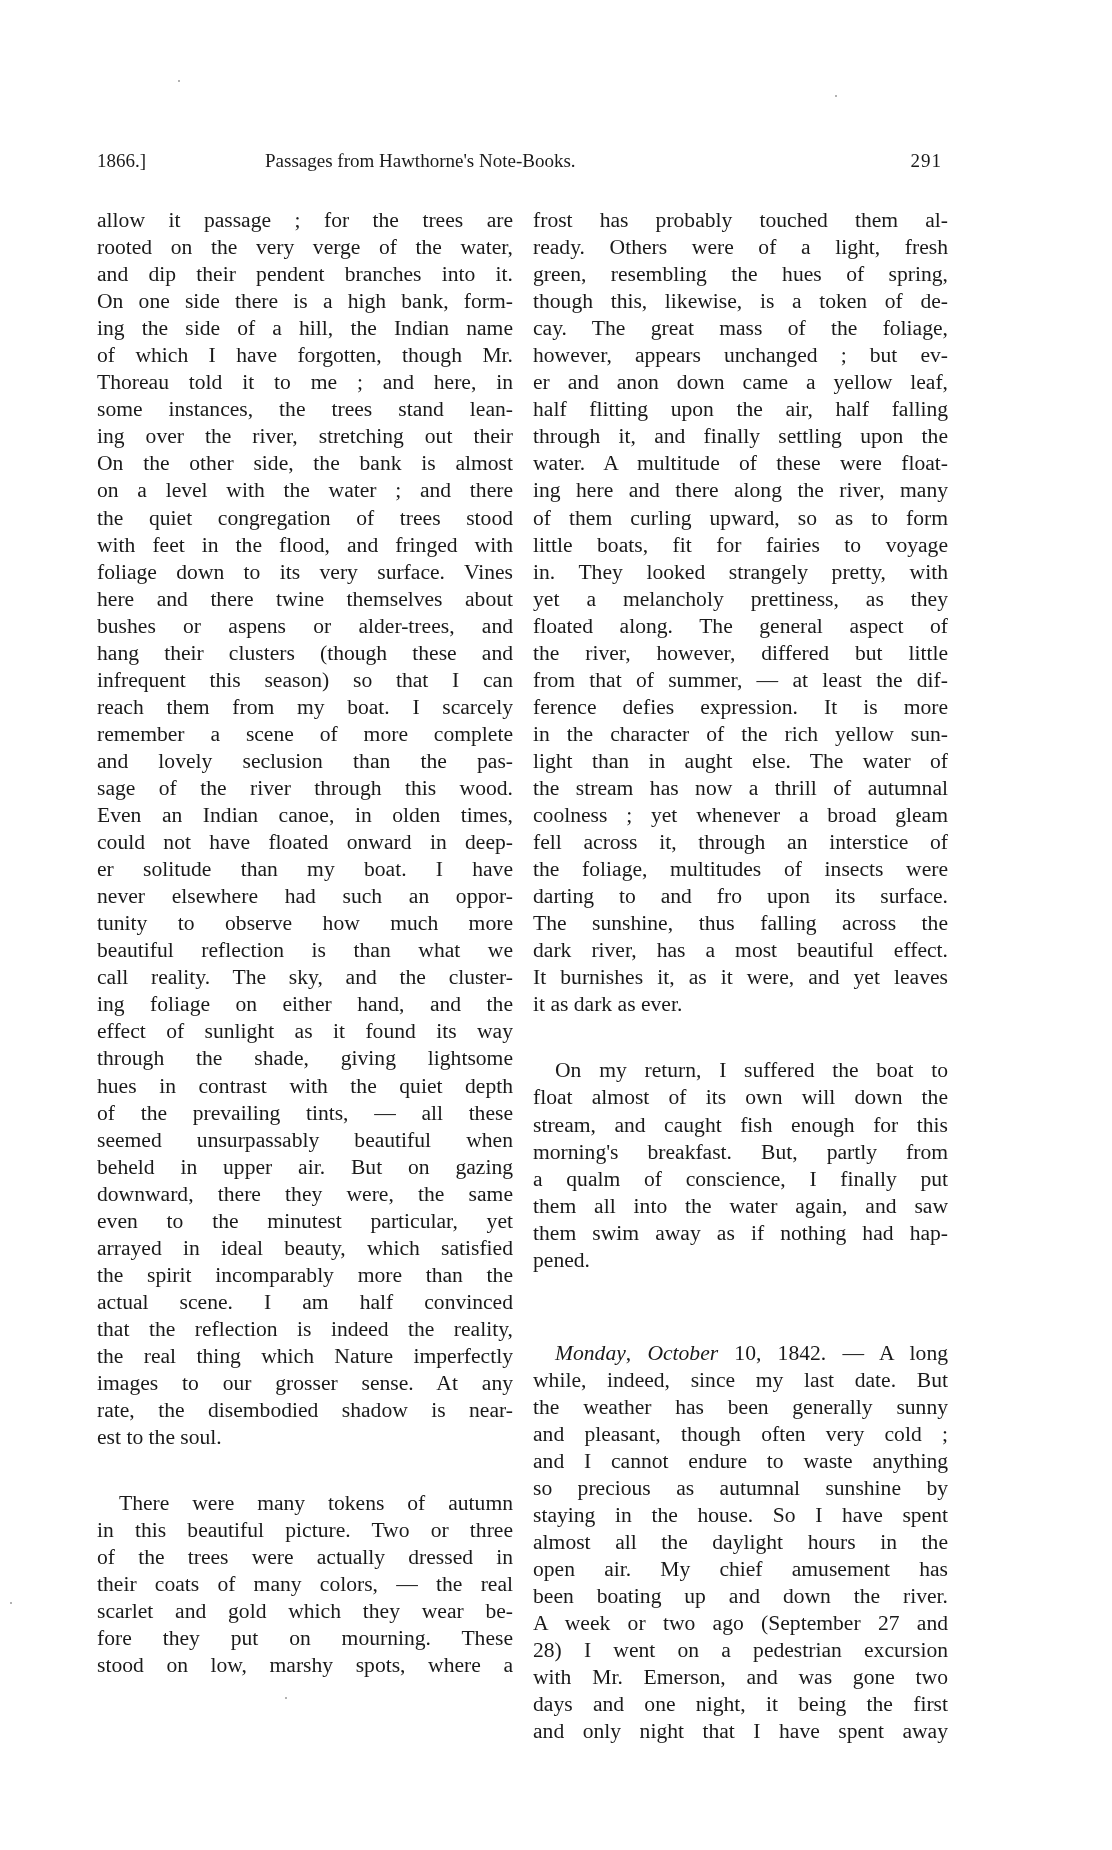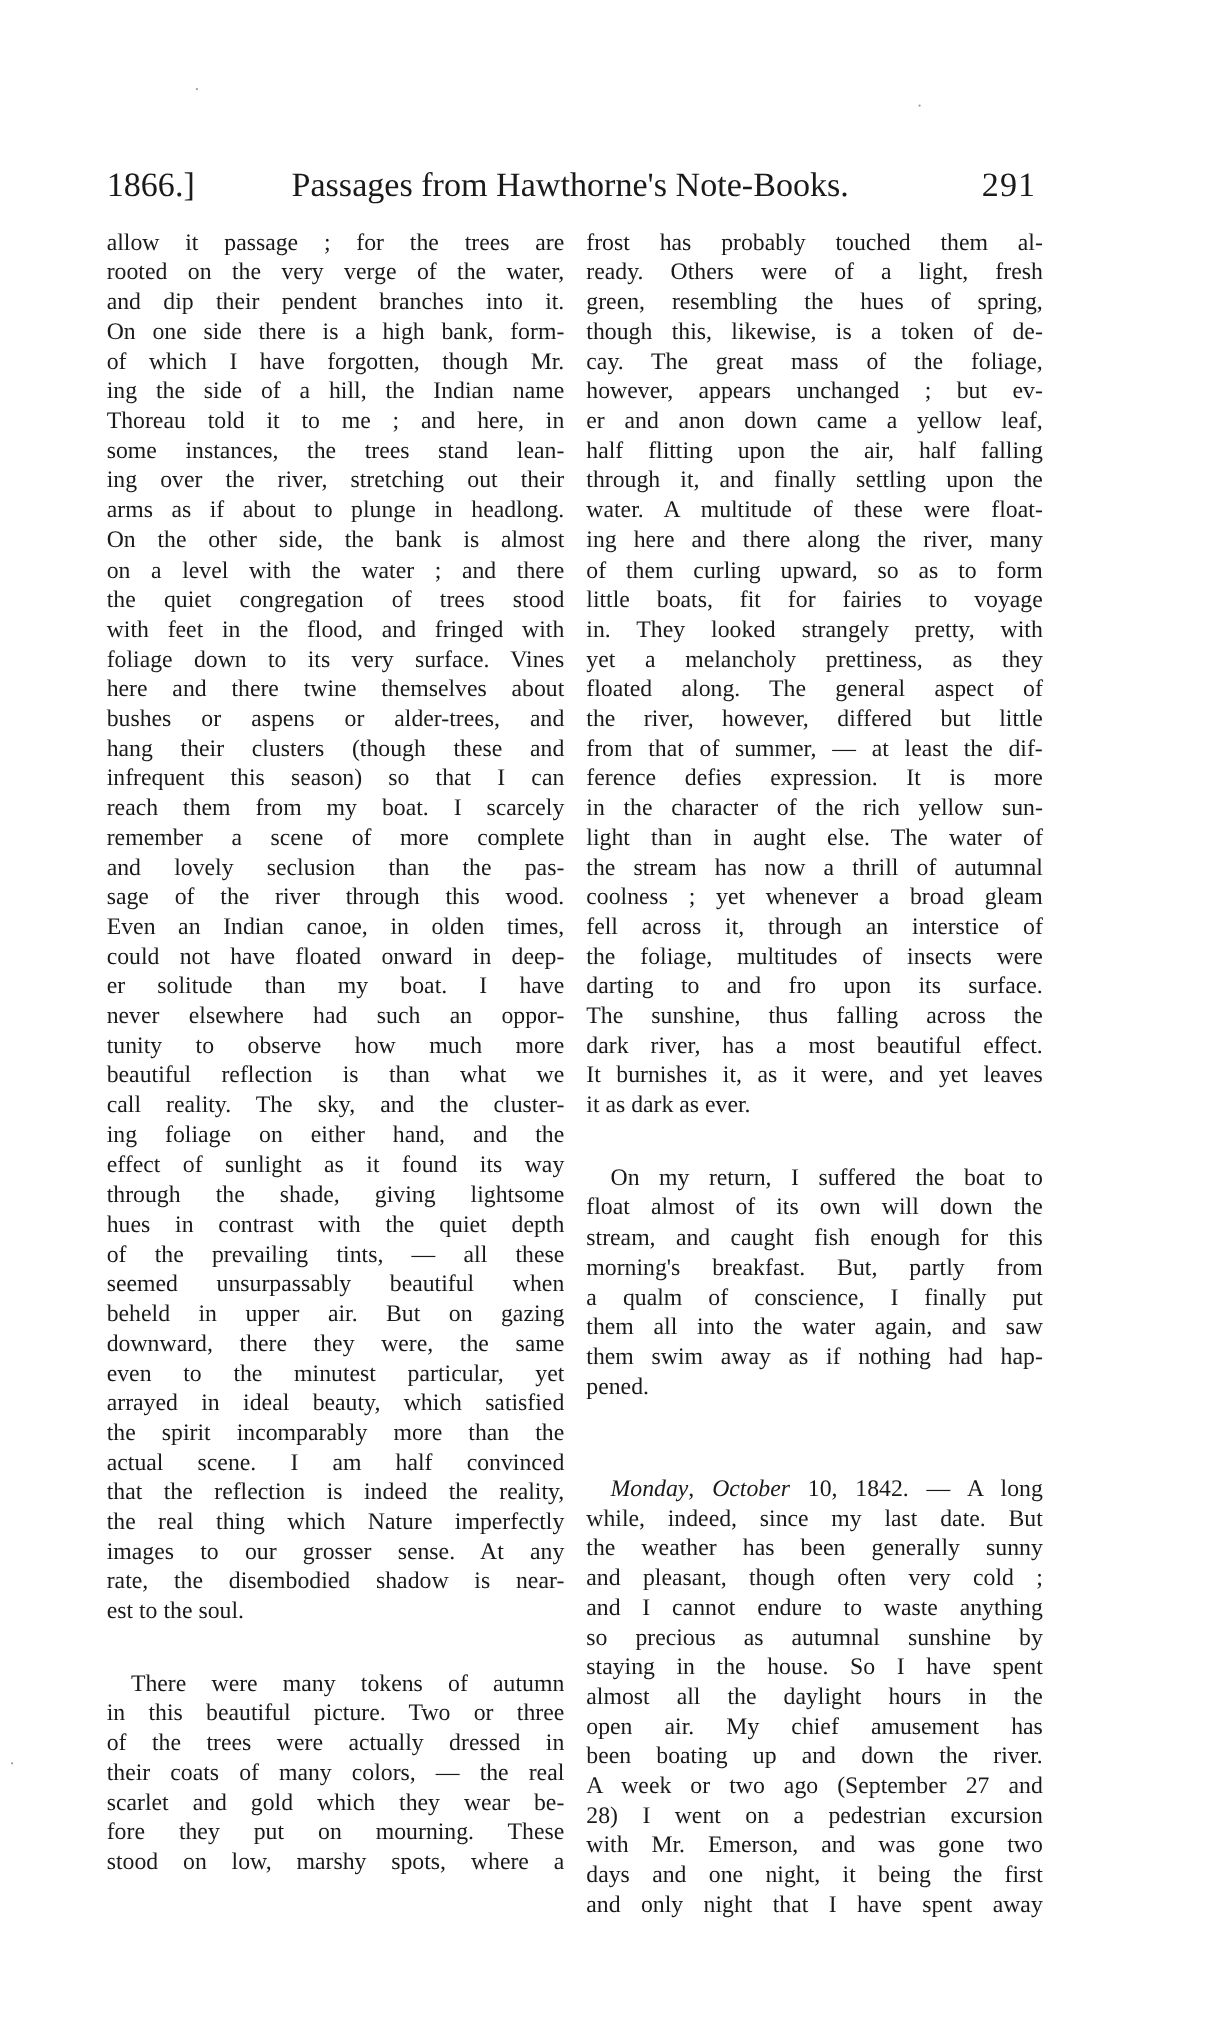--- a/index.html
+++ b/index.html
@@ -2,21 +2,21 @@
 <html><head>
 <meta charset="utf-8">
 <style>
   html, body { margin: 0; padding: 0; background: #ffffff; }
   body {
     width: 1112px; height: 1850px; position: relative; overflow: hidden;
     font-family: "Liberation Serif", "DejaVu Serif", serif; color: #1a1a1a;
   }
   .running-head {
     position: absolute; top: 150px; left: 97px; width: 845px; height: 40px;
-    font-size: 31px;
+    font-size: 19px;
   }
   .running-head .year { position: absolute; left: 0; top: 0; }
   .running-head .title { position: absolute; left: 168px; top: 0; }
   .running-head .pageno { position: absolute; right: 0; top: 0; letter-spacing: 1px; text-align: center; }
   .col {
     position: absolute; top: 207px; width: 415px;
     font-size: 21.6px; line-height: 27.05px;
     text-align: justify;
   }
   .col.left { left: 97px; width: 416px; }
@@ -37,26 +37,25 @@
   <span class="title">Passages from Hawthorne's Note-Books.</span>
   <span class="pageno">291</span>
 </div>
 
 <div class="col left" id="col-left">
     <p>
       <span class="line">allow it passage ; for the trees are</span>
       <span class="line">rooted on the very verge of the water,</span>
       <span class="line">and dip their pendent branches into it.</span>
       <span class="line">On one side there is a high bank, form-</span>
+      <span class="line">ing the side of a hill, the Indian name</span>
       <span class="line">of which I have forgotten, though Mr.</span>
-      <span class="line">ing the side of a hill, the Indian name</span>
       <span class="line">Thoreau told it to me ; and here, in</span>
       <span class="line">some instances, the trees stand lean-</span>
       <span class="line">ing over the river, stretching out their</span>
-      <span class="line">arms as if about to plunge in headlong.</span>
       <span class="line">On the other side, the bank is almost</span>
       <span class="line">on a level with the water ; and there</span>
       <span class="line">the quiet congregation of trees stood</span>
       <span class="line">with feet in the flood, and fringed with</span>
       <span class="line">foliage down to its very surface. Vines</span>
       <span class="line">here and there twine themselves about</span>
       <span class="line">bushes or aspens or alder-trees, and</span>
       <span class="line">hang their clusters (though these and</span>
       <span class="line">infrequent this season) so that I can</span>
       <span class="line">reach them from my boat. I scarcely</span>

